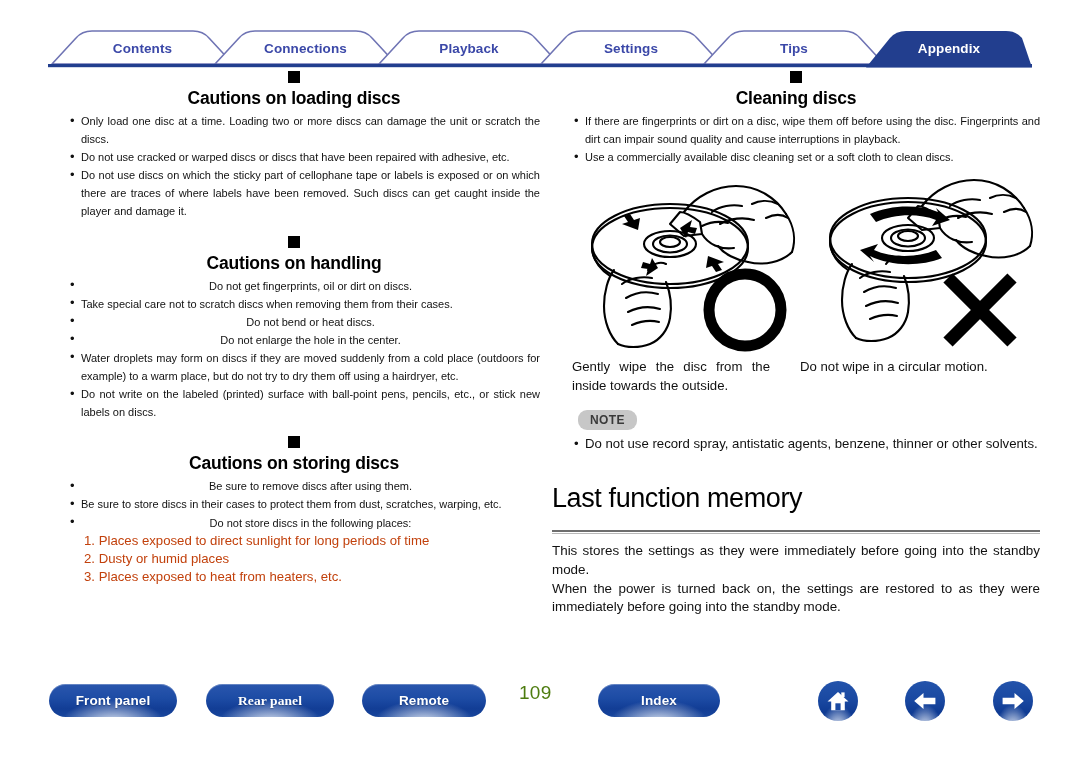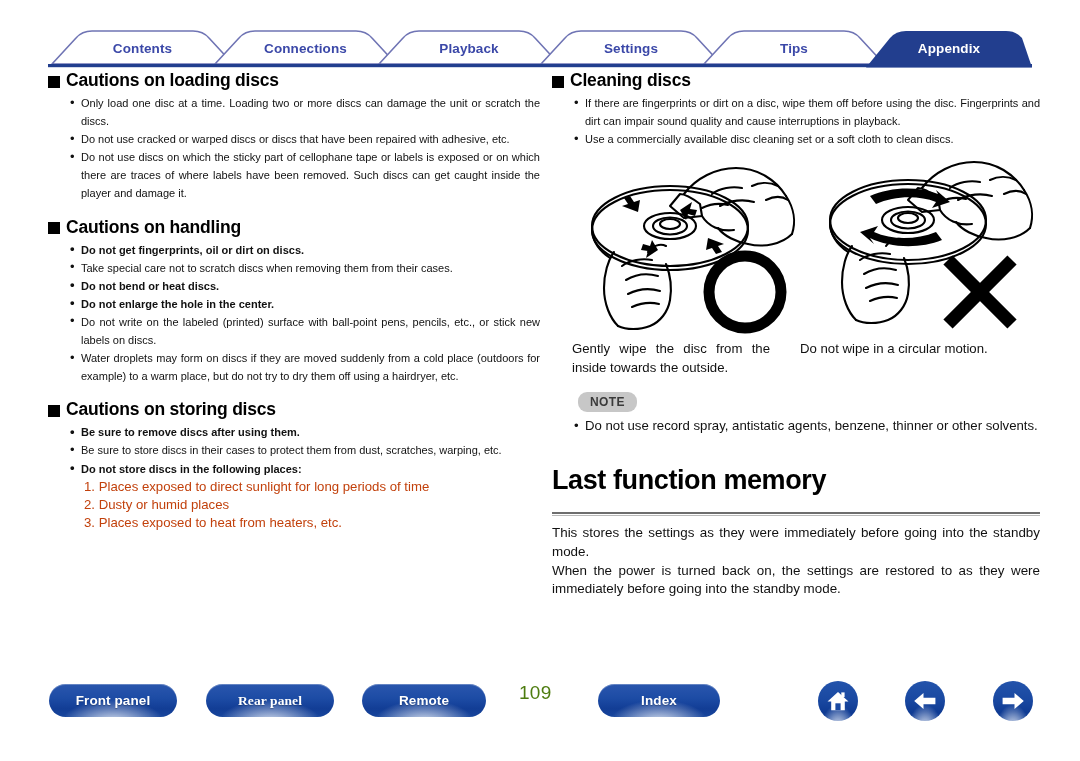--- a/index.html
+++ b/index.html
@@ -53,20 +53,21 @@
 
   h2.sec {
     font-size: 17.5px;
     font-weight: bold;
     margin: 0 0 3px 0;
     line-height: 1.2;
     letter-spacing: -.2px;
     display: flex;
     align-items: center;
     gap: 6px;
+    flex-direction: column;
   }
   h2.sec .sq {
     display: inline-block;
     width: 12px;
     height: 12px;
     background: #000;
     flex: 0 0 auto;
     position: relative;
     top: 1px;
   }
@@ -88,21 +89,21 @@
     color: #111;
   }
   ul.bul > li::before {
     content: "\2022";
     position: absolute;
     left: 0;
     top: -.5px;
     font-size: 13px;
     line-height: 18.1px;
   }
-  ul.bul > li.nojust { text-align: left; font-weight: bold; }
+  ul.bul > li.nojust { text-align: center; }
 
   ol.numlist {
     list-style: none;
     margin: 0;
     padding: 0 0 0 14px;
   }
   ol.numlist > li {
     font-size: 13.2px;
     line-height: 18.1px;
     text-align: left;
@@ -160,21 +161,21 @@
   ul.note-list > li::before {
     content: "\2022";
     position: absolute;
     left: 0; top: -.5px;
     line-height: 18.1px;
   }
 
   
   h1.big {
     font-size: 27px;
-    font-weight: bold;
+    font-weight: normal;
     letter-spacing: -.4px;
     margin: 30px 0 16px 0;
     line-height: 1.15;
   }
   .rule2 {
     width: 100%;
     height: 4px;
     margin-top: 5px;
     background: linear-gradient(to bottom,
       #6e6e6e 0px, #6e6e6e 2px,
@@ -286,22 +287,22 @@
 
     <h2 class="sec">
       <span class="sq"></span>
       <span class="txt">Cautions on handling</span>
     </h2>
     <ul class="bul">
       <li class="nojust">Do not get fingerprints, oil or dirt on discs.</li>
       <li>Take special care not to scratch discs when removing them from their cases.</li>
       <li class="nojust">Do not bend or heat discs.</li>
       <li class="nojust">Do not enlarge the hole in the center.</li>
+      <li>Water droplets may form on discs if they are moved suddenly from a cold place (outdoors for example) to a warm place, but do not try to dry them off using a hairdryer, etc.</li>
       <li>Do not write on the labeled (printed) surface with ball-point pens, pencils, etc., or stick new labels on discs.</li>
-      <li>Water droplets may form on discs if they are moved suddenly from a cold place (outdoors for example) to a warm place, but do not try to dry them off using a hairdryer, etc.</li>
     </ul>
 
     <h2 class="sec">
       <span class="sq"></span>
       <span class="txt">Cautions on storing discs</span>
     </h2>
     <ul class="bul" style="margin-bottom:0">
       <li class="nojust">Be sure to remove discs after using them.</li>
       <li>Be sure to store discs in their cases to protect them from dust, scratches, warping, etc.</li>
       <li class="nojust">Do not store discs in the following places:</li>

